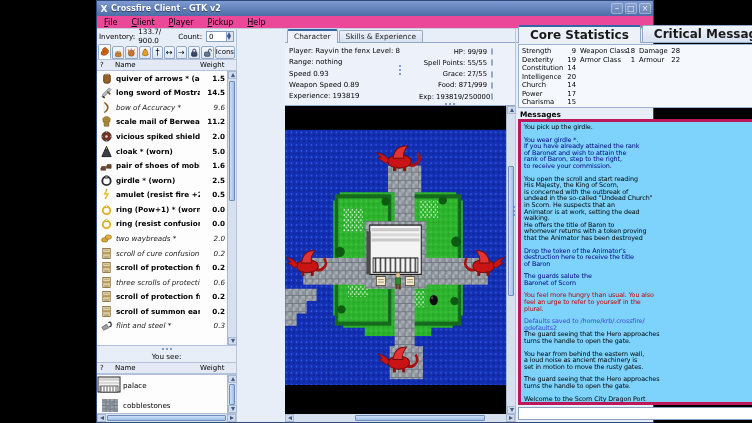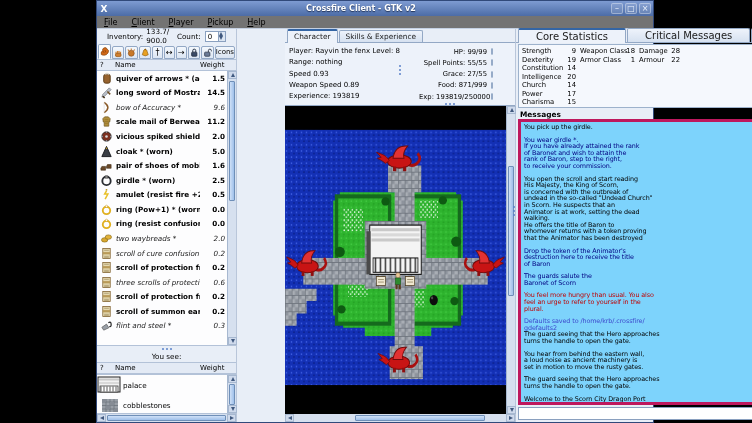--- a/index.html
+++ b/index.html
@@ -2,32 +2,32 @@
 <html><head>
 <meta charset="utf-8">
 <style>
   html,body{margin:0;padding:0;background:#000;}
   *{box-sizing:border-box;font-family:"DejaVu Sans",sans-serif;}
   #stage{position:relative;width:752px;height:423px;background:#000;overflow:hidden;}
   #win{position:absolute;left:96px;top:0;width:558px;height:423px;background:#e8eef7;border:1px solid #31497a;display:flex;flex-direction:column;}
   
   #titlebar{height:15px;background:linear-gradient(#7e9bd2,#4c6ca6);display:flex;align-items:center;color:#fff;font-size:8px;flex:0 0 15px;}
   #titlebar .xlogo{width:14px;text-align:center;font-weight:bold;font-size:9px;}
-  #titlebar .ttl{flex:1;text-align:center;font-weight:bold;text-shadow:0 1px 1px #23365c;}
+  #titlebar .ttl{flex:1;text-align:left;font-weight:bold;text-shadow:0 1px 1px #23365c;}
   .winbtn{width:12px;height:11px;margin-right:2px;font-size:8px;line-height:10px;text-align:center;color:#eaf0fc;border:1px solid rgba(255,255,255,.35);background:rgba(255,255,255,.12);border-radius:2px;}
   
-  #menubar{height:13px;background:#737373;border-bottom:1px solid #c4d0e2;display:flex;align-items:center;font-size:8px;flex:0 0 13px;}
+  #menubar{height:13px;background:#ec4899;border-bottom:1px solid #c4d0e2;display:flex;align-items:center;font-size:8px;flex:0 0 13px;}
   .menu-item{padding:0 7px;}
   
   #main{flex:1;display:flex;min-height:0;}
   #left{width:140px;flex:0 0 140px;display:flex;flex-direction:column;border-right:1px solid #b9c6da;min-height:0;}
   #center{width:278px;flex:0 0 278px;display:flex;flex-direction:column;min-height:0;padding-left:48px;}
   #right{flex:1;display:flex;flex-direction:column;min-height:0;border-left:1px solid #b9c6da;}
   
-  #inv-head{height:14px;display:flex;align-items:center;font-size:7.2px;padding:0 10px;gap:3px;}
+  #inv-head{height:14px;display:flex;align-items:center;font-size:7.2px;padding:0 2px;gap:3px;}
   #count-spin{width:34px;height:11px;background:#fff;border:1px solid #8aa0bf;display:flex;margin-left:1px;}
   #count-spin .val{flex:1;font-size:7px;padding-left:2px;line-height:10px;}
   #count-spin .arrows{width:7px;border-left:1px solid #8aa0bf;display:flex;flex-direction:column;justify-content:space-around;background:#dce6f3;}
   #inv-toolbar{height:16px;display:flex;align-items:flex-end;padding:0 1px;gap:1px;}
   .tbtn{width:12.5px;height:13px;border:1px solid #93a8c5;background:linear-gradient(#f4f8fd,#dce6f3);display:flex;align-items:center;justify-content:center;font-size:8px;border-radius:2px 2px 0 0;}
   .tbtn.sel{background:#fdfefe;height:15px;border-bottom:1px solid #fdfefe;}
   .tbtn svg{display:block;}
   #icons-btn{flex:1;height:13px;border:1px solid #93a8c5;background:linear-gradient(#f4f8fd,#d8e2f0);font-size:7px;text-align:center;line-height:11px;border-radius:2px;}
   .cols{height:12px;display:flex;align-items:center;font-size:7px;border:1px solid #b3c2d8;border-left:none;border-right:none;background:#e3eaf5;}
   .cols .c-flag{width:18px;padding-left:3px;}
@@ -58,21 +58,21 @@
   .tri.up{border-left:2.5px solid transparent;border-right:2.5px solid transparent;border-bottom:4px solid #40597f;}
   .tri.dn{border-left:2.5px solid transparent;border-right:2.5px solid transparent;border-top:4px solid #40597f;}
   .tri.lf{border-top:2.5px solid transparent;border-bottom:2.5px solid transparent;border-right:4px solid #40597f;}
   .tri.rt{border-top:2.5px solid transparent;border-bottom:2.5px solid transparent;border-left:4px solid #40597f;}
   .thumb{position:absolute;background:linear-gradient(90deg,#cfe0f7,#9fc0ea);border:1px solid #6f8fb8;border-radius:1px;}
   .sbh .thumb{background:linear-gradient(#cfe0f7,#9fc0ea);}
   
   .tabbar{display:flex;align-items:flex-end;height:14px;padding-left:2px;border-bottom:1px solid #93a8c5;flex:0 0 14px;}
   .tab{border:1px solid #93a8c5;border-bottom:none;background:linear-gradient(#eef3fb,#d6e1f0);font-size:7.4px;padding:1px 6px 1px 6px;border-radius:2px 2px 0 0;margin-right:1px;white-space:nowrap;color:#1a1a1a;}
   .tab.sel{background:#edf2fa;border-top:2px solid #3465a4;position:relative;margin-bottom:-1px;padding-bottom:2px;z-index:2;}
-  #right .tab{font-size:10px;padding:1px 17px;}
+  #right .tab{font-size:12px;padding:1px 11px;font-weight:bold;}
   
   #char-box{height:62px;flex:0 0 62px;background:#edf2fa;display:flex;padding:3px 2px 2px 4px;position:relative;}
   #char-info{width:112px;flex:0 0 112px;display:flex;flex-direction:column;justify-content:space-between;padding:1px 0 3px 0;}
   #char-info .line{font-size:7px;white-space:nowrap;}
   #bars{flex:1;display:flex;flex-direction:column;justify-content:space-between;padding:1px 2px 2px 0;align-items:center;}
   .bar-row{display:flex;align-items:center;height:9px;}
   .bar-label{width:72px;flex:0 0 72px;font-size:6.8px;text-align:right;padding-right:4px;white-space:nowrap;}
   .bar-track{flex:1;height:7px;background:#d9e4f4;border:1px solid #96abc8;border-radius:2px;position:relative;overflow:hidden;}
   .bar-fill{position:absolute;left:0;top:0;bottom:0;background:repeating-linear-gradient(90deg,#63a6ea 0 4px,#8ec1f2 4px 5px);}
   .dots-v{position:absolute;left:114px;top:22px;display:flex;flex-direction:column;gap:2px;}

